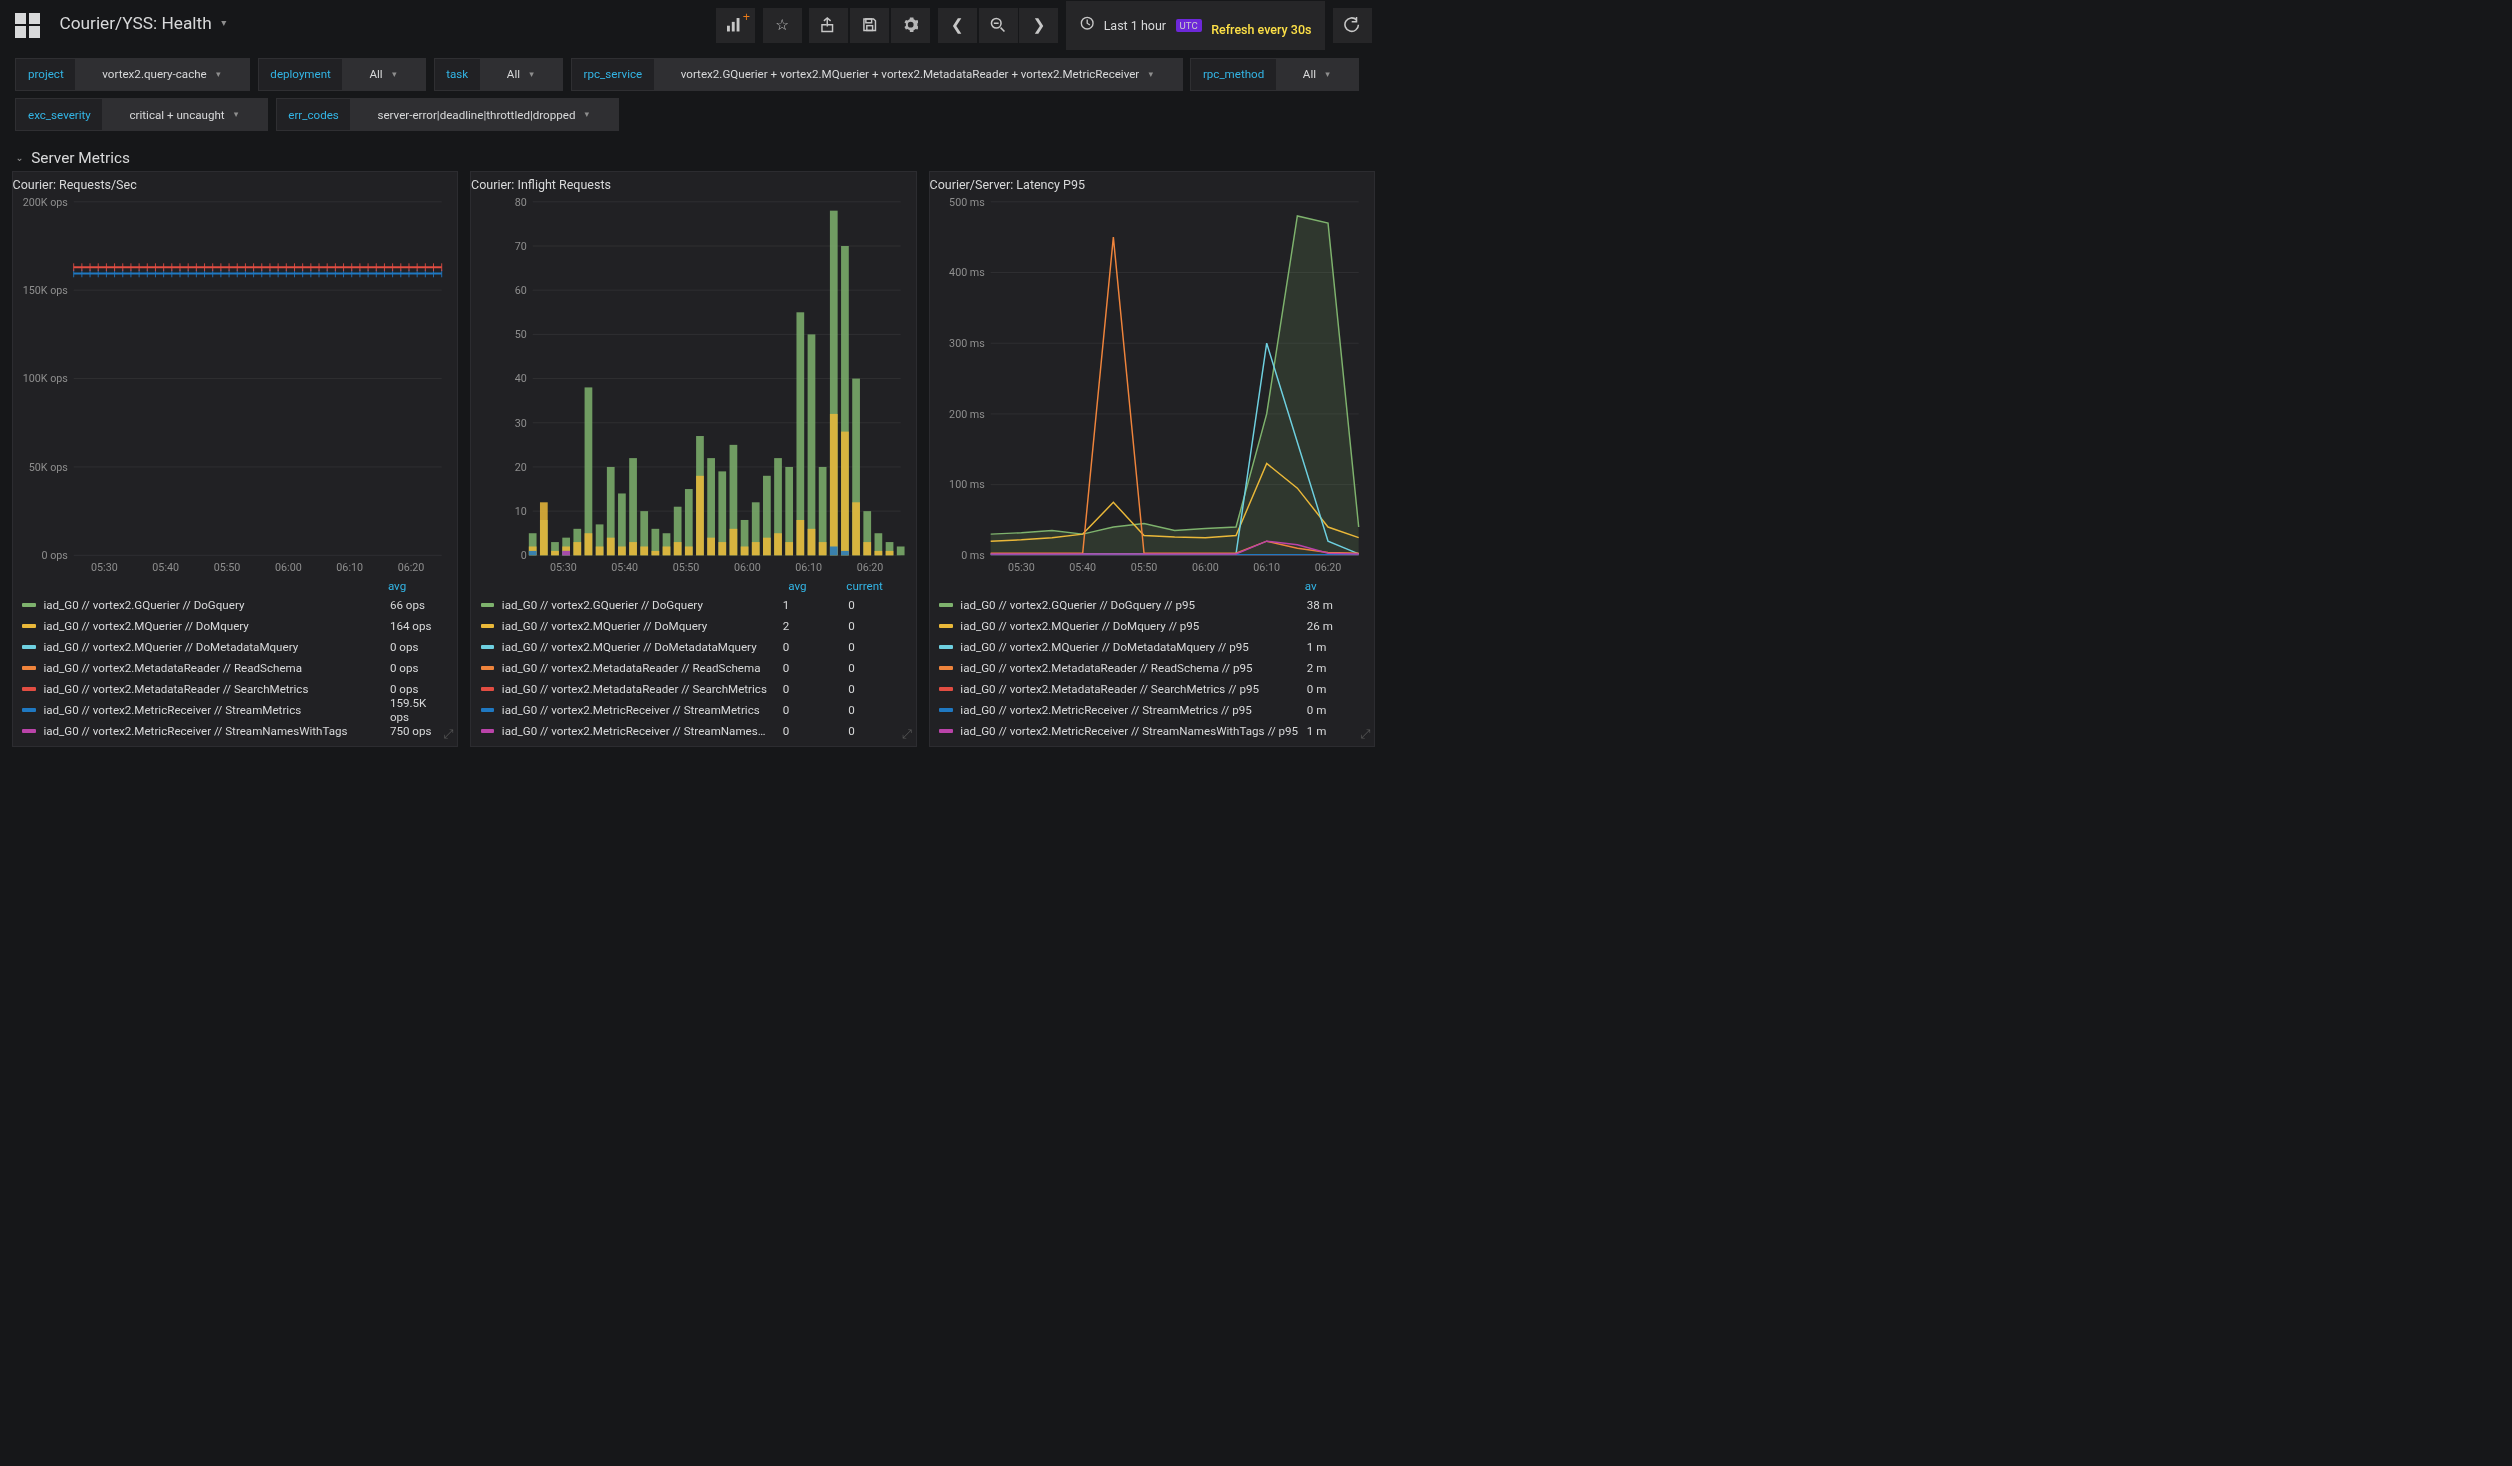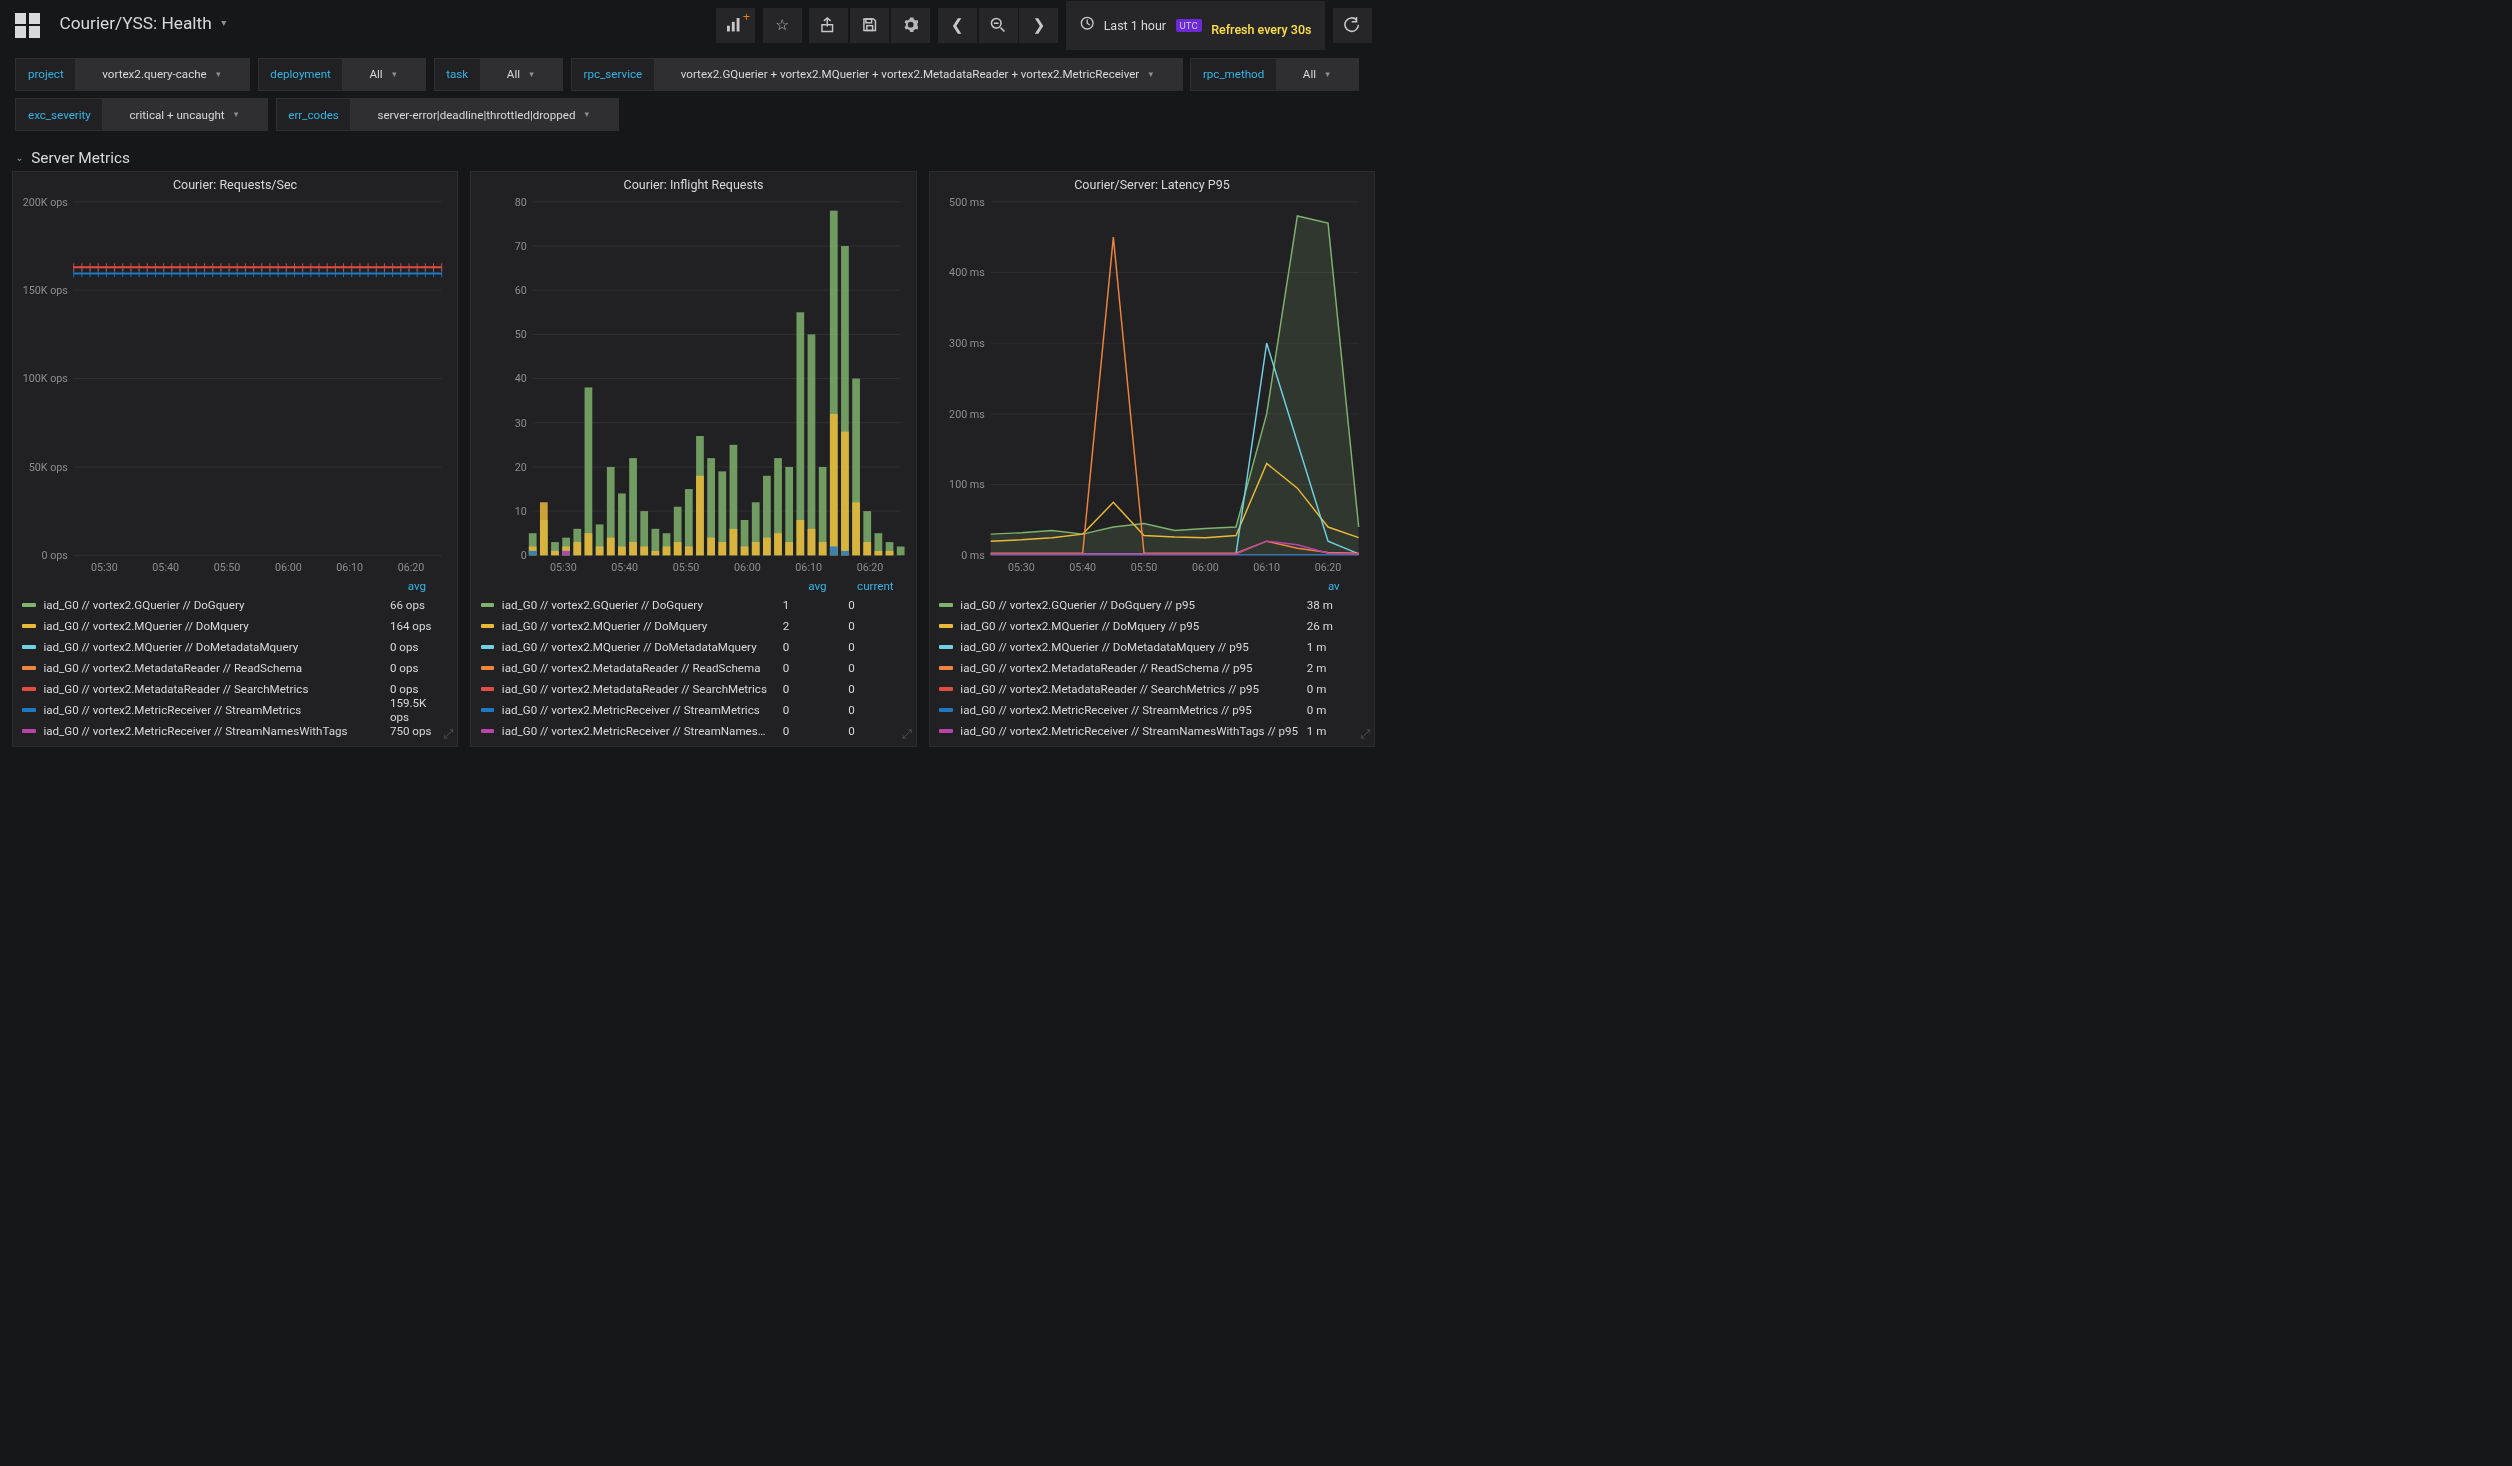--- a/index.html
+++ b/index.html
@@ -69,28 +69,28 @@
 .panels { display: flex; gap: 11.6px; padding: 0 11.6px; }
 .panel {
   flex: 1;
   background: #212124;
   border: 1px solid #2c2c30;
   display: flex;
   flex-direction: column;
   height: 576px;
   overflow: hidden;
 }
-.panel-title { text-align: center; padding: 5.8px 0 1.9px; font-size: 12.5px; color: #d8d9da; }
+.panel-title { padding: 5.8px 0 1.9px; font-size: 12.5px; color: #d8d9da; }
 .panel-chart { flex: 1; position: relative; padding: 1.9px 7.7px 3.9px 7.7px; min-height: 0; }
 .panel-chart svg { width: 100%; height: 100%; }
 .gridline { stroke: #2f2f32; stroke-width: 1; }
 
 .legend-head { display:flex; padding: 0 11.6px 1.9px; color:#33b5e5; font-size:11.6px; }
 .legend-head .sp { flex:1; }
-.legend-head .col { width: 58px; text-align:center; }
+.legend-head .col { width: 58px; text-align:left; }
 .legend { padding: 0 9.6px 3.9px; font-size: 11.6px; overflow: hidden; }
 .legend-row { display: flex; align-items: center; gap: 7.7px; height: 21px; }
 .swatch { width: 13.5px; height: 3.9px; border-radius: 1px; flex-shrink:0; }
 .legend-row .name { flex: 1; color: #d8d9da; white-space: nowrap; overflow: hidden; text-overflow: ellipsis; }
 .legend-row .val { width: 58px; text-align: left; color: #d8d9da; }
 .scroll-ind { position:absolute; bottom:3.9px; right:3.9px; color:#555; font-size:12.5px;}
 </style>
 </head>
 <body>
 

